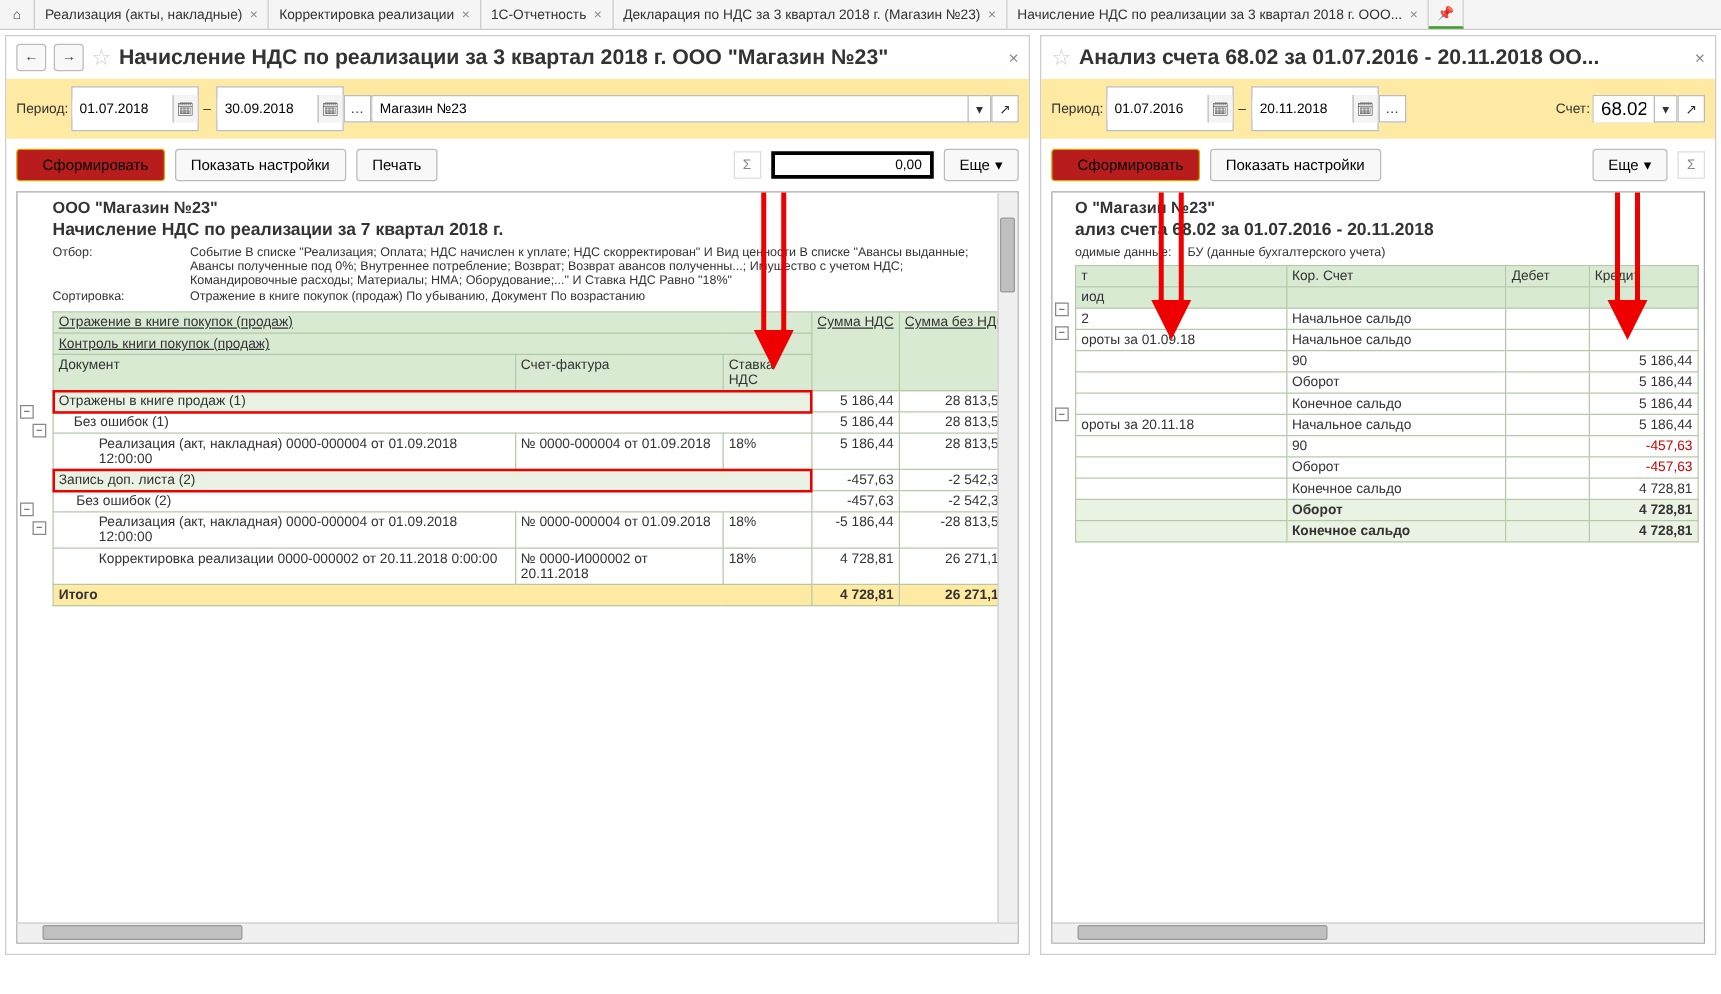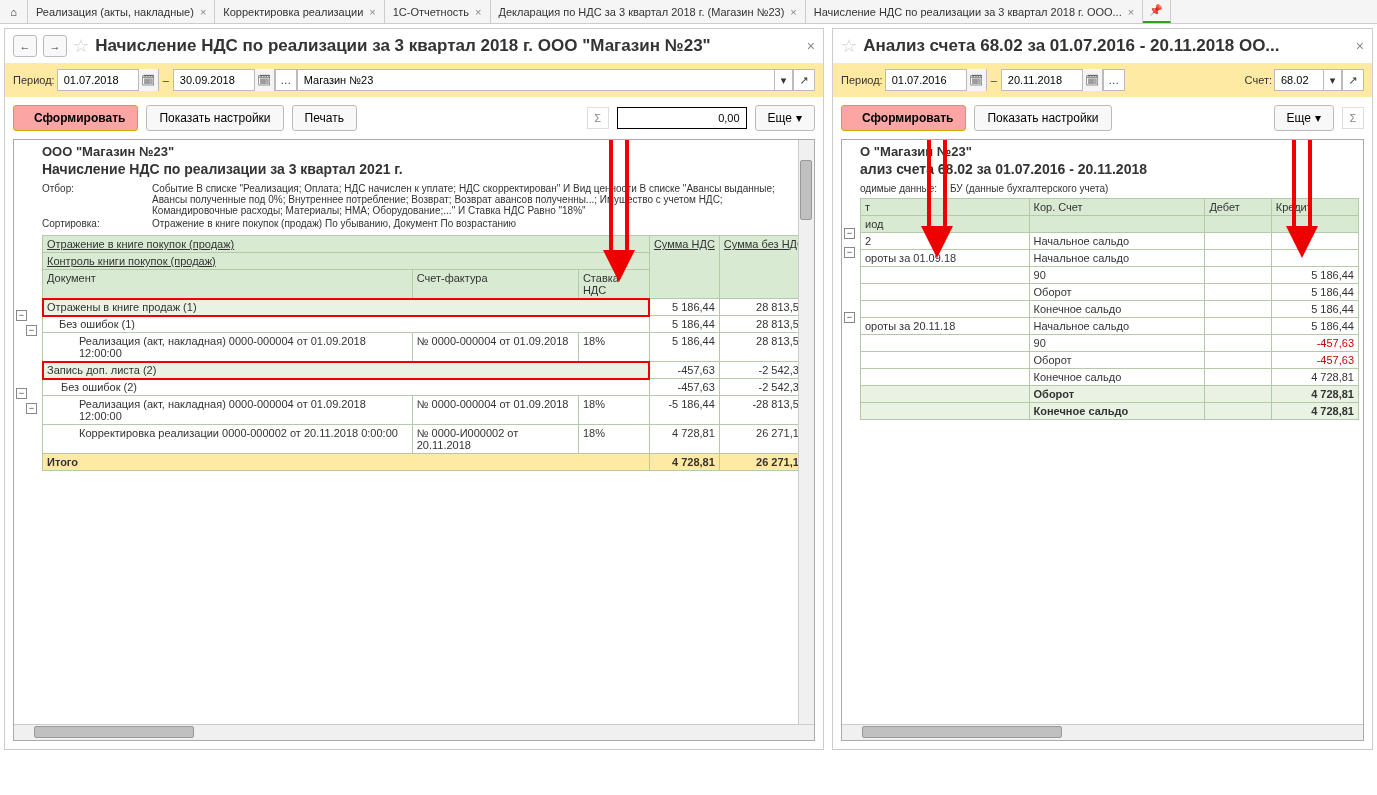--- a/index.html
+++ b/index.html
@@ -13,37 +13,37 @@
 .pane { border: 1px solid #ccc; margin: 4px; }
 .pane.left { flex: 0 0 820px; }
 .pane.right { flex: 1; }
 .pane-header { display: flex; align-items: center; padding: 6px 8px; gap: 6px; }
 .nav-btn { width: 24px; height: 22px; border: 1px solid #bbb; background: #f8f8f8; border-radius: 3px; display: inline-flex; align-items: center; justify-content: center; cursor: pointer; }
 .star { color: #ccc; font-size: 18px; cursor: pointer; }
 .pane-title { font-size: 17px; font-weight: bold; color: #333; }
 .close-pane { margin-left: auto; color: #888; font-size: 14px; cursor: pointer; }
 .filter-bar { background: #ffeaa3; padding: 6px 8px; display: flex; align-items: center; gap: 0; }
 .filter-label { margin-right: 2px; }
-.date-input { display: inline-flex; align-items: center; border: 1px solid #bbb; background: #fff; height: 22px; }
+.date-input { display: inline-flex; align-items: center; border: 1px solid #bbb; background: #fff; height: 36px; }
 .date-input input { border: none; padding: 2px 6px; width: 80px; font-size: 11px; outline: none; }
 .date-input .cal-btn { width: 20px; height: 22px; border-left: 1px solid #bbb; display: flex; align-items: center; justify-content: center; cursor: pointer; background: #f4f4f4; }
 .dash { margin: 0 4px; }
 .sq-btn { width: 22px; height: 22px; border: 1px solid #bbb; background: #fff; display: inline-flex; align-items: center; justify-content: center; cursor: pointer; }
 .org-wrap { display: inline-flex; align-items: center; border: 1px solid #bbb; background: #fff; height: 22px; flex: 1; }
 .org-wrap input { border: none; padding: 2px 6px; flex: 1; font-size: 11px; outline: none; }
 .org-wrap .dd { width: 18px; border-left: 1px solid #bbb; height: 22px; display: flex; align-items: center; justify-content: center; cursor: pointer; }
 .acc-input { display: inline-flex; align-items: center; border: 1px solid #bbb; background: #fff; height: 22px; }
-.acc-input input { border: none; padding: 2px 6px; width: 48px; font-size: 11px; outline: none; }
+.acc-input input { border: none; padding: 2px 6px; width: 48px; font-size: 15px; outline: none; }
 .acc-input .dd { width: 18px; border-left: 1px solid #bbb; height: 22px; display: flex; align-items: center; justify-content: center; cursor: pointer; }
 .action-bar { padding: 8px; display: flex; align-items: center; gap: 8px; }
 .btn { padding: 4px 12px; border: 1px solid #bbb; background: #f8f8f8; border-radius: 3px; cursor: pointer; font-size: 12px; height: 26px; display: inline-flex; align-items: center; }
-.btn.primary { background: #fca5a5; border-color: #d4a800; font-weight: bold; padding-left: 20px; }
+.btn.primary { background: #b91c1c; border-color: #d4a800; font-weight: normal; padding-left: 20px; }
 .btn.more { gap: 4px; }
 .sigma { width: 22px; height: 22px; display: inline-flex; align-items: center; justify-content: center; border: 1px solid #ddd; color: #888; }
-.sum-input { border: 1px solid #000000; padding: 3px 6px; width: 130px; text-align: right; font-size: 11px; height: 22px; }
+.sum-input { border: 3px solid #000000; padding: 3px 6px; width: 130px; text-align: right; font-size: 11px; height: 22px; }
 .report { border: 1px solid #aaa; margin: 0 8px 8px 8px; position: relative; overflow: hidden; }
 .report-inner { padding: 4px 4px 4px 28px; height: 600px; overflow: auto; }
 .report-title1 { font-weight: bold; font-size: 13px; margin-bottom: 2px; }
 .report-title2 { font-weight: bold; font-size: 14px; margin-bottom: 6px; }
 .meta-row { display: flex; font-size: 10px; margin-bottom: 2px; }
 .meta-label { width: 110px; }
 .meta-val { flex: 1; color: #333; }
 table.grid { border-collapse: collapse; width: 100%; margin-top: 6px; font-size: 11px; }
 table.grid td, table.grid th { border: 1px solid #b5c9a8; padding: 2px 4px; vertical-align: top; }
 table.grid th { background: #d9ead3; text-align: left; font-weight: normal; }
@@ -138,21 +138,21 @@
       <input class="sum-input" value="0,00" style="">
       <button class="btn more">
           <span>Еще</span>
           <span>▾</span>
         </button>
     </div>
 
     <div class="report">
       <div class="report-inner">
         <div class="report-title1">ООО "Магазин №23"</div>
-        <div class="report-title2">Начисление НДС по реализации за 3 квартал 2021 г.</div>
+        <div class="report-title2">Начисление НДС по реализации за 7 квартал 2018 г.</div>
         <div class="meta-row">
             <span class="meta-label">Отбор:</span>
             <span class="meta-val">Событие В списке "Реализация; Оплата; НДС начислен к уплате; НДС скорректирован" И Вид ценности В списке "Авансы выданные; Авансы полученные под 0%; Внутреннее потребление; Возврат; Возврат авансов полученны...; Имущество с учетом НДС; Командировочные расходы; Материалы; НМА; Оборудование;..." И Ставка НДС Равно "18%"</span>
           </div>
         <div class="meta-row">
             <span class="meta-label">Сортировка:</span>
             <span class="meta-val">Отражение в книге покупок (продаж) По убыванию, Документ По возрастанию</span>
           </div>
 
         <table class="grid">

